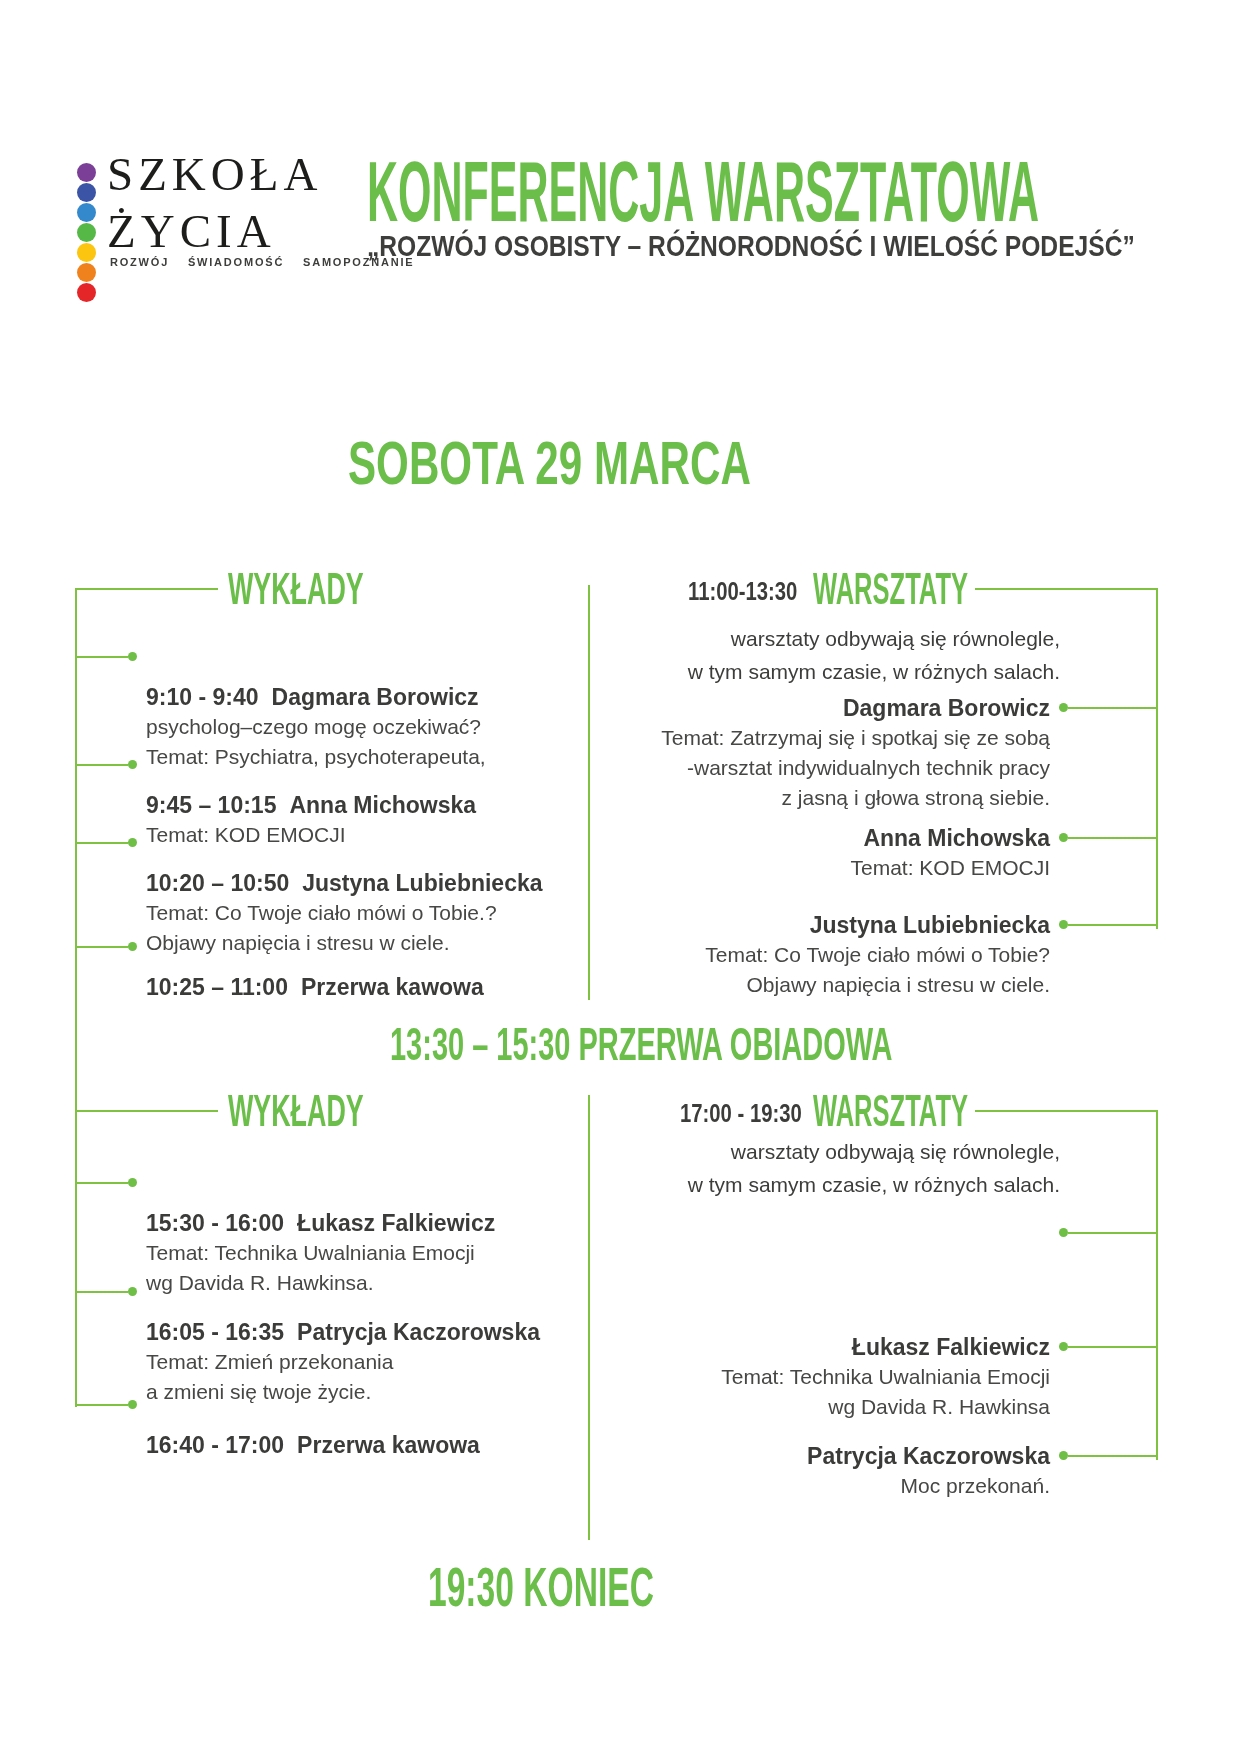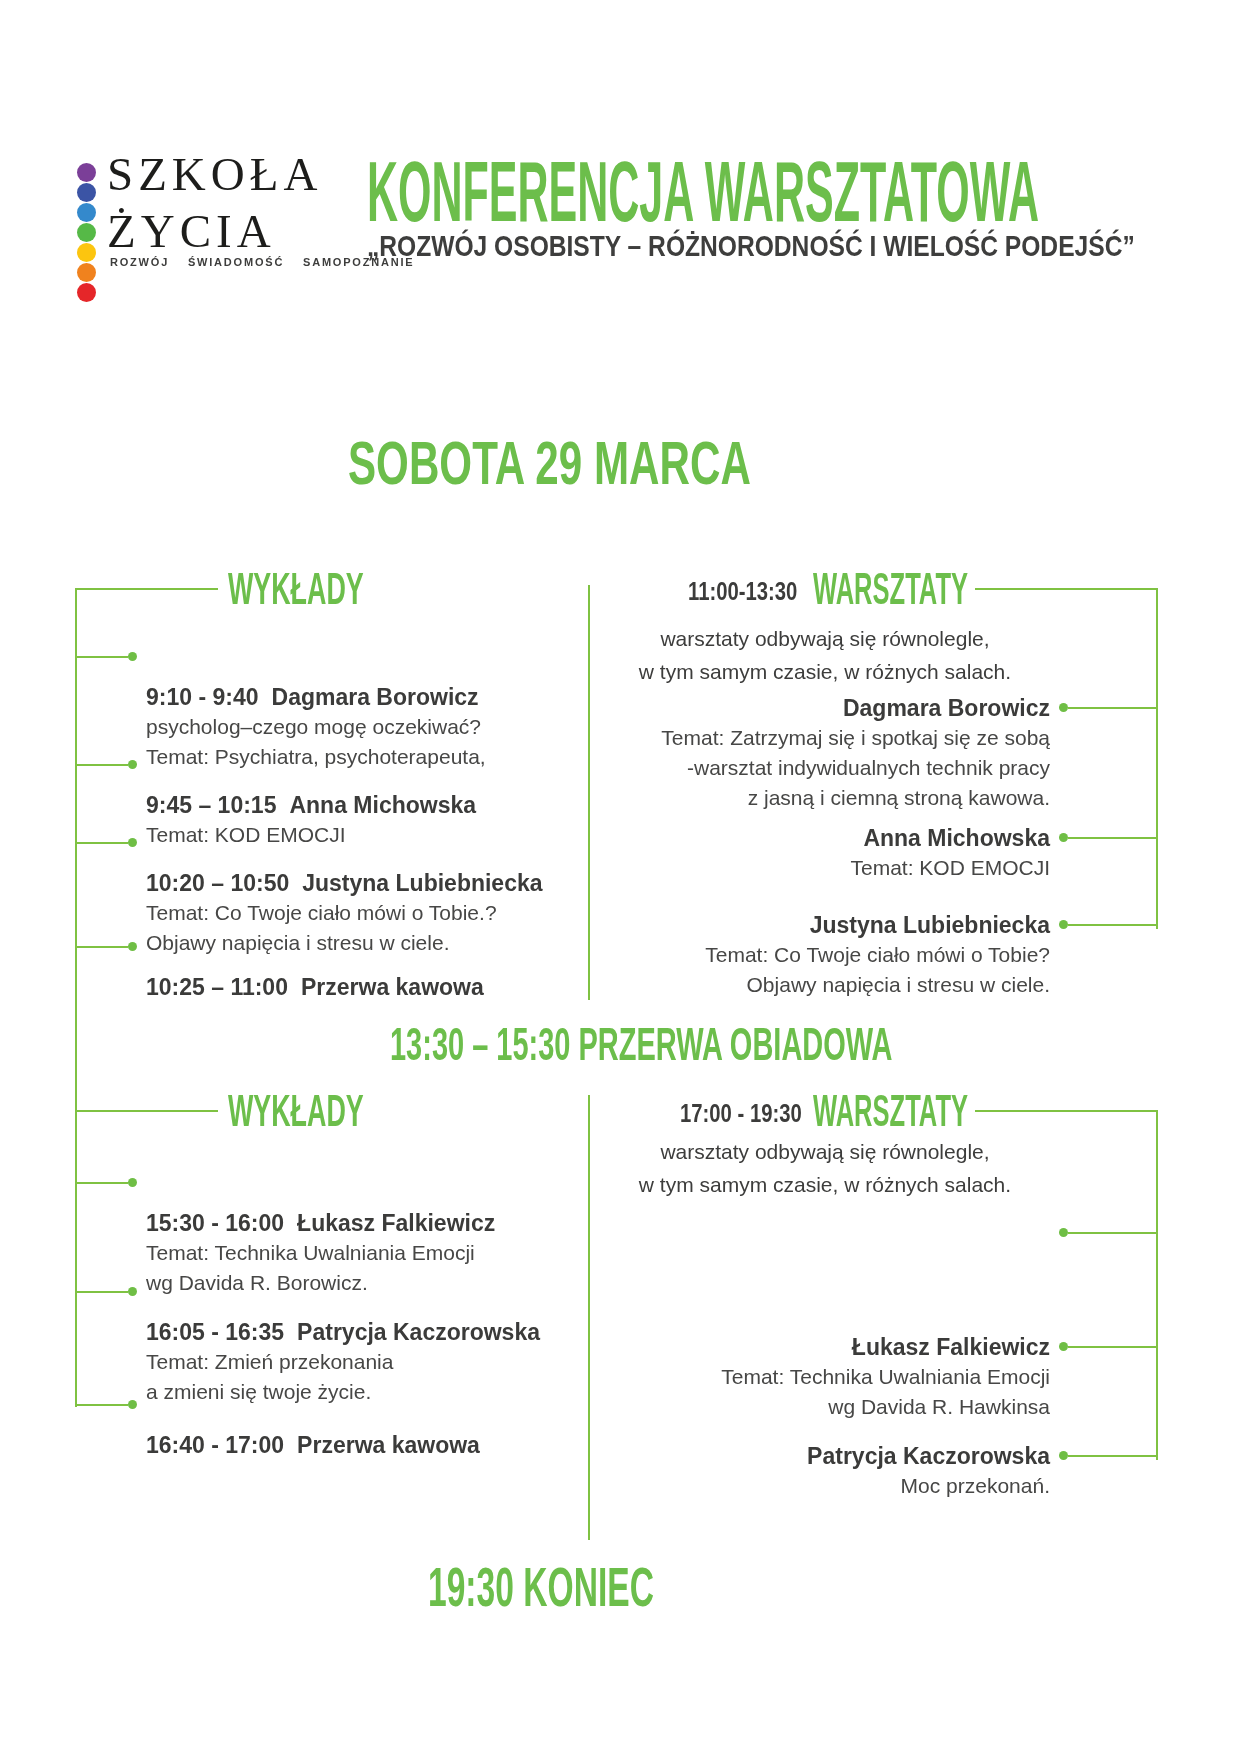--- a/index.html
+++ b/index.html
@@ -33,21 +33,21 @@
   .bullet{position:absolute;width:9px;height:9px;border-radius:50%;background:#6fbe45;}
 
   
   .entry{position:absolute;white-space:nowrap;}
   .entry .t{font-weight:700;font-size:23px;line-height:30px;color:#3b3b3a;}
   .entry .t .time{margin-right:13px;}
   .entry .topic{font-weight:400;font-size:21px;line-height:30px;color:#474746;}
   .entry-l{left:146px;text-align:left;margin-top:40px;}
   .entry-r{right:191px;text-align:right;}
 
-  .note{position:absolute;left:590px;width:470px;text-align:center;
+  .note{position:absolute;left:590px;width:470px;text-align:right;
         font-size:21px;line-height:33px;color:#3d3d3c;}
 </style>
 </head>
 <body>
 
 <div id="page">
 
   <div>
     <div class="logo-dot" style="top: 163px; background: rgb(123, 63, 152);"></div>
     <div class="logo-dot" style="top: 183px; background: rgb(59, 84, 165);"></div>
@@ -132,40 +132,40 @@
   <div class="disp sec-head-r" style="left:813px;top:566px">WARSZTATY</div>
   <div class="note" style="top:622px">
     <div>warsztaty odbywają się równolegle,</div>
     <div>w tym samym czasie, w różnych salach.</div>
   </div>
 
   <div class="entry entry-r" style="top:693px">
     <div class="t">Dagmara Borowicz</div>
     <div class="topic">Temat: Zatrzymaj się i spotkaj się ze sobą</div>
     <div class="topic">-warsztat indywidualnych technik pracy</div>
-    <div class="topic">z jasną i ciemną stroną kawowa.</div>
+    <div class="topic">z jasną i głowa stroną siebie.</div>
   </div>
   <div class="entry entry-r" style="top:823px">
     <div class="t">Anna Michowska</div>
     <div class="topic">Temat: KOD EMOCJI</div>
   </div>
   <div class="entry entry-r" style="top:910px">
     <div class="t">Justyna Lubiebniecka</div>
     <div class="topic">Temat: Co Twoje ciało mówi o Tobie?</div>
     <div class="topic">Objawy napięcia i stresu w ciele.</div>
   </div>
 
   <div class="disp lunch-head">13:30 – 15:30 PRZERWA OBIADOWA</div>
 
   <div class="disp sec-head-l" style="left:228px;top:1088px">WYKŁADY</div>
 
   <div class="entry entry-l" style="top:1168px">
     <div class="t"><span class="time">15:30 - 16:00</span><span>Łukasz Falkiewicz</span></div>
     <div class="topic">Temat: Technika Uwalniania Emocji</div>
-    <div class="topic">wg Davida R. Borowicz.</div>
+    <div class="topic">wg Davida R. Hawkinsa.</div>
   </div>
   <div class="entry entry-l" style="top:1277px">
     <div class="t"><span class="time">16:05 - 16:35</span><span>Patrycja Kaczorowska</span></div>
     <div class="topic">Temat: Zmień przekonania</div>
     <div class="topic">a zmieni się twoje życie.</div>
   </div>
   <div class="entry entry-l" style="top:1390px">
     <div class="t"><span class="time">16:40 - 17:00</span><span>Przerwa kawowa</span></div>
   </div>
 

